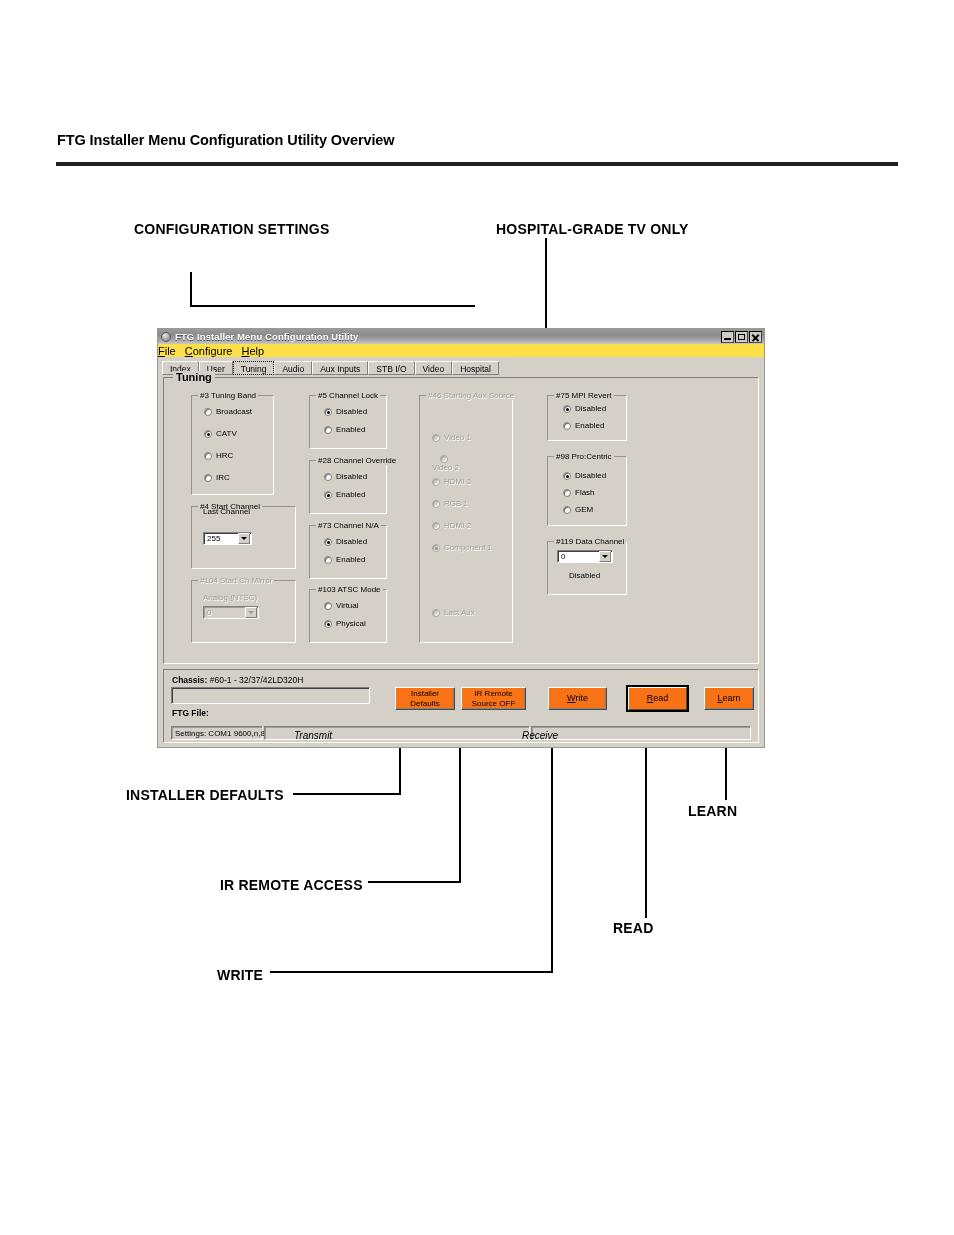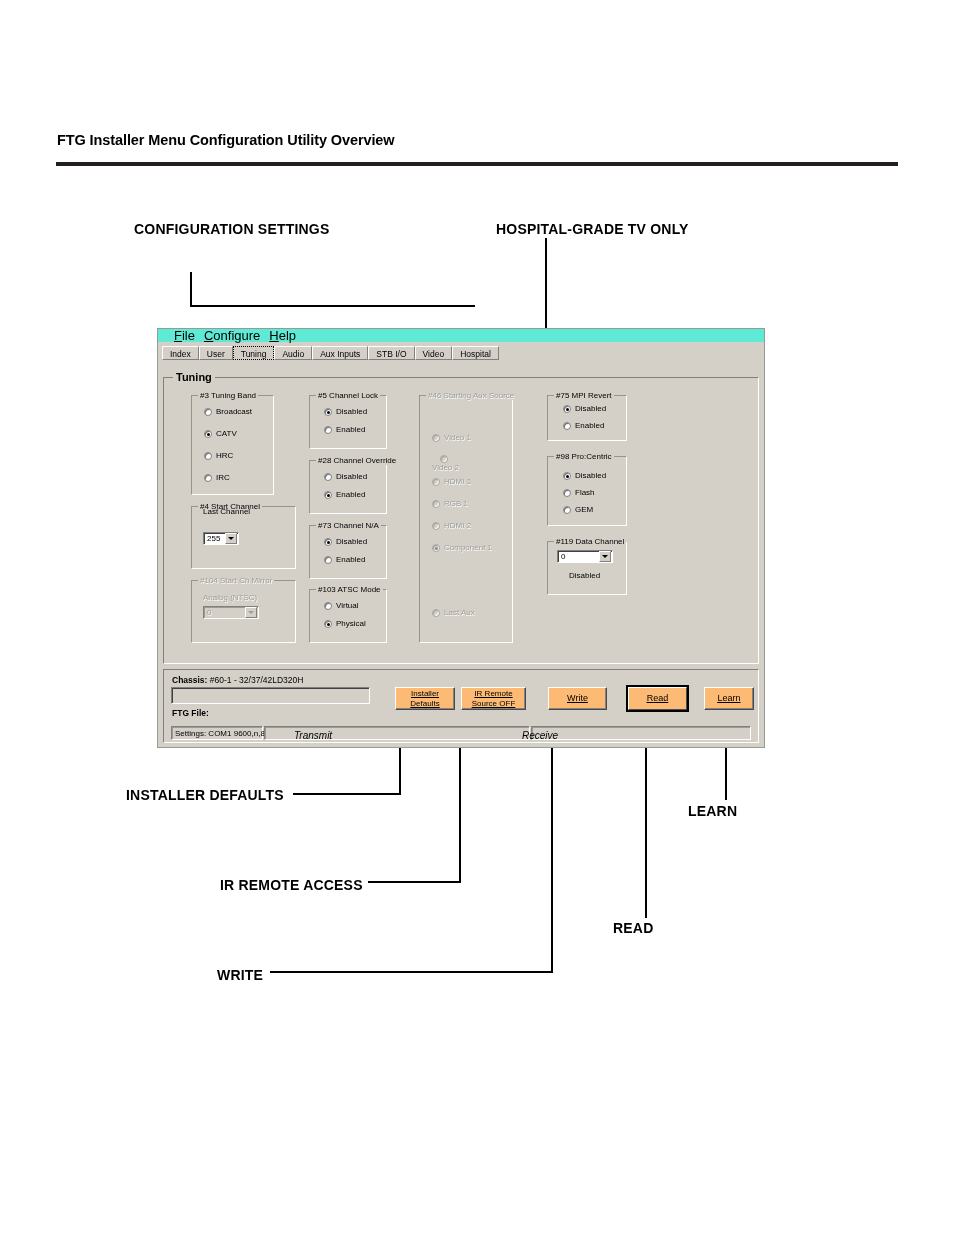--- a/index.html
+++ b/index.html
@@ -56,22 +56,22 @@
     border:1px solid #000;border-right-color:#4a4a4a;border-bottom-color:#4a4a4a;
     box-sizing:border-box;position:relative;
   }
   .tb-btn i{position:absolute;background:#000;}
   .glyph-min{left:2px;bottom:2px;width:7px;height:2px;}
   .glyph-max{left:2px;top:2px;width:7px;height:6px;border:1.5px solid #000;background:transparent !important;box-sizing:border-box;}
   .glyph-x1,.glyph-x2{left:1px;top:5px;width:9px;height:1.6px;}
   .glyph-x1{transform:rotate(45deg);} .glyph-x2{transform:rotate(-45deg);}
 
   .menubar{
-    height:13px;display:flex;align-items:center;gap:9px;padding-left:16px;
-    font-size:13px;background:#5eead4;
+    height:13px;display:flex;align-items:center;gap:9px;padding-left:0;
+    font-size:11px;background:#fde047;
   }
   .menubar span u{text-decoration:underline;}
 
   .tabstrip{
     position:relative;height:15px;margin:3px 4px 0 4px;
     display:flex;align-items:flex-end;
   }
   .tab{
     height:14px;line-height:14px;padding:0 7px;font-size:8.5px;
     background:#d4d0c8;border:1px solid #fff;
@@ -147,25 +147,25 @@
   .chassis{position:absolute;left:8px;top:5px;font-size:8.5px;font-weight:bold;white-space:nowrap;}
   .chassis .val{font-weight:normal;}
   .fileslot{
     position:absolute;left:7px;top:17px;width:199px;height:17px;box-sizing:border-box;
     background:#d4d0c8;border:1px solid #808080;border-right-color:#fff;border-bottom-color:#fff;
     box-shadow:inset 1px 1px 0 #404040;
   }
   .ftglabel{position:absolute;left:8px;top:38px;font-size:8.5px;font-weight:bold;}
 
   .btn{
-    position:absolute;box-sizing:border-box;background:#fdba74;
+    position:absolute;box-sizing:border-box;background:#f97316;
     border:1px solid #fff;border-right-color:#4a4a4a;border-bottom-color:#4a4a4a;
     box-shadow:inset -1px -1px 0 #808080;
     display:flex;align-items:center;justify-content:center;text-align:center;
-    font-size:8px;line-height:9.5px;color:#000;text-decoration:underline;
+    font-size:8px;line-height:9.5px;color:#000;
   }
   .btn.default{border:2px solid #000;box-shadow:none;}
   .btn.default .inner{
     width:100%;height:100%;display:flex;align-items:center;justify-content:center;
     border:1px solid #fff;border-right-color:#4a4a4a;border-bottom-color:#4a4a4a;
     box-sizing:border-box;
   }
   .btn u{text-decoration:underline;}
 
   .statusrow{position:absolute;left:7px;right:7px;top:56px;height:14px;display:flex;}
@@ -208,20 +208,36 @@
 
   <div class="lead" style="left:551px;top:696px;width:1.6px;height:277px;"></div>
   <div class="lead" style="left:270px;top:971px;width:283px;height:1.6px;"></div>
 
   <div class="lead" style="left:645px;top:696px;width:1.6px;height:222px;"></div>
 
   <div class="lead" style="left:725px;top:696px;width:1.6px;height:104px;"></div>
 
   <div class="win">
 
+    <div class="titlebar">
+      <div class="tb-icon"></div>
+      <div class="tb-text">FTG Installer Menu Configuration Utility</div>
+      <div class="tb-btns">
+        <div class="tb-btn">
+            <i class="glyph-min"></i>
+          </div>
+        <div class="tb-btn">
+            <i class="glyph-max"></i>
+          </div>
+        <div class="tb-btn">
+            <i class="glyph-x1"></i>
+            <i class="glyph-x2"></i>
+          </div>
+      </div>
+    </div>
 
     <div class="menubar">
       <span><u>F</u><span>ile</span></span>
       <span><u>C</u><span>onfigure</span></span>
       <span><u>H</u><span>elp</span></span>
     </div>
 
     <div class="tabstrip">
       <div class="tab">Index</div>
       <div class="tab">User</div>
@@ -252,21 +268,21 @@
           </div>
         <div class="radio" style="left:12px;top:77px;">
             <span class="dot"></span>
             <span class="lbl">IRC</span>
           </div>
       </div>
 
       <div class="gb" style="left:27px;top:128px;width:105px;height:63px;">
         <div class="gb-cap">#4 Start Channel</div>
         <div class="lblsm" style="left:11px;top:0;">Last Channel</div>
-        <div class="combo" style="left:11px;top:25px;width:36px;">
+        <div class="combo" style="left:11px;top:25px;width:49px;">
           <span class="val">255</span>
           <span class="arrowbox"></span>
         </div>
       </div>
 
       <div class="gb off" style="left:27px;top:202px;width:105px;height:63px;">
         <div class="gb-cap">#104 Start Ch Mirror</div>
         <div class="lblsm dis" style="left:11px;top:12px;">Analog (NTSC)</div>
         <div class="combo dis" style="left:11px;top:25px;width:56px;">
           <span class="val">0</span>

